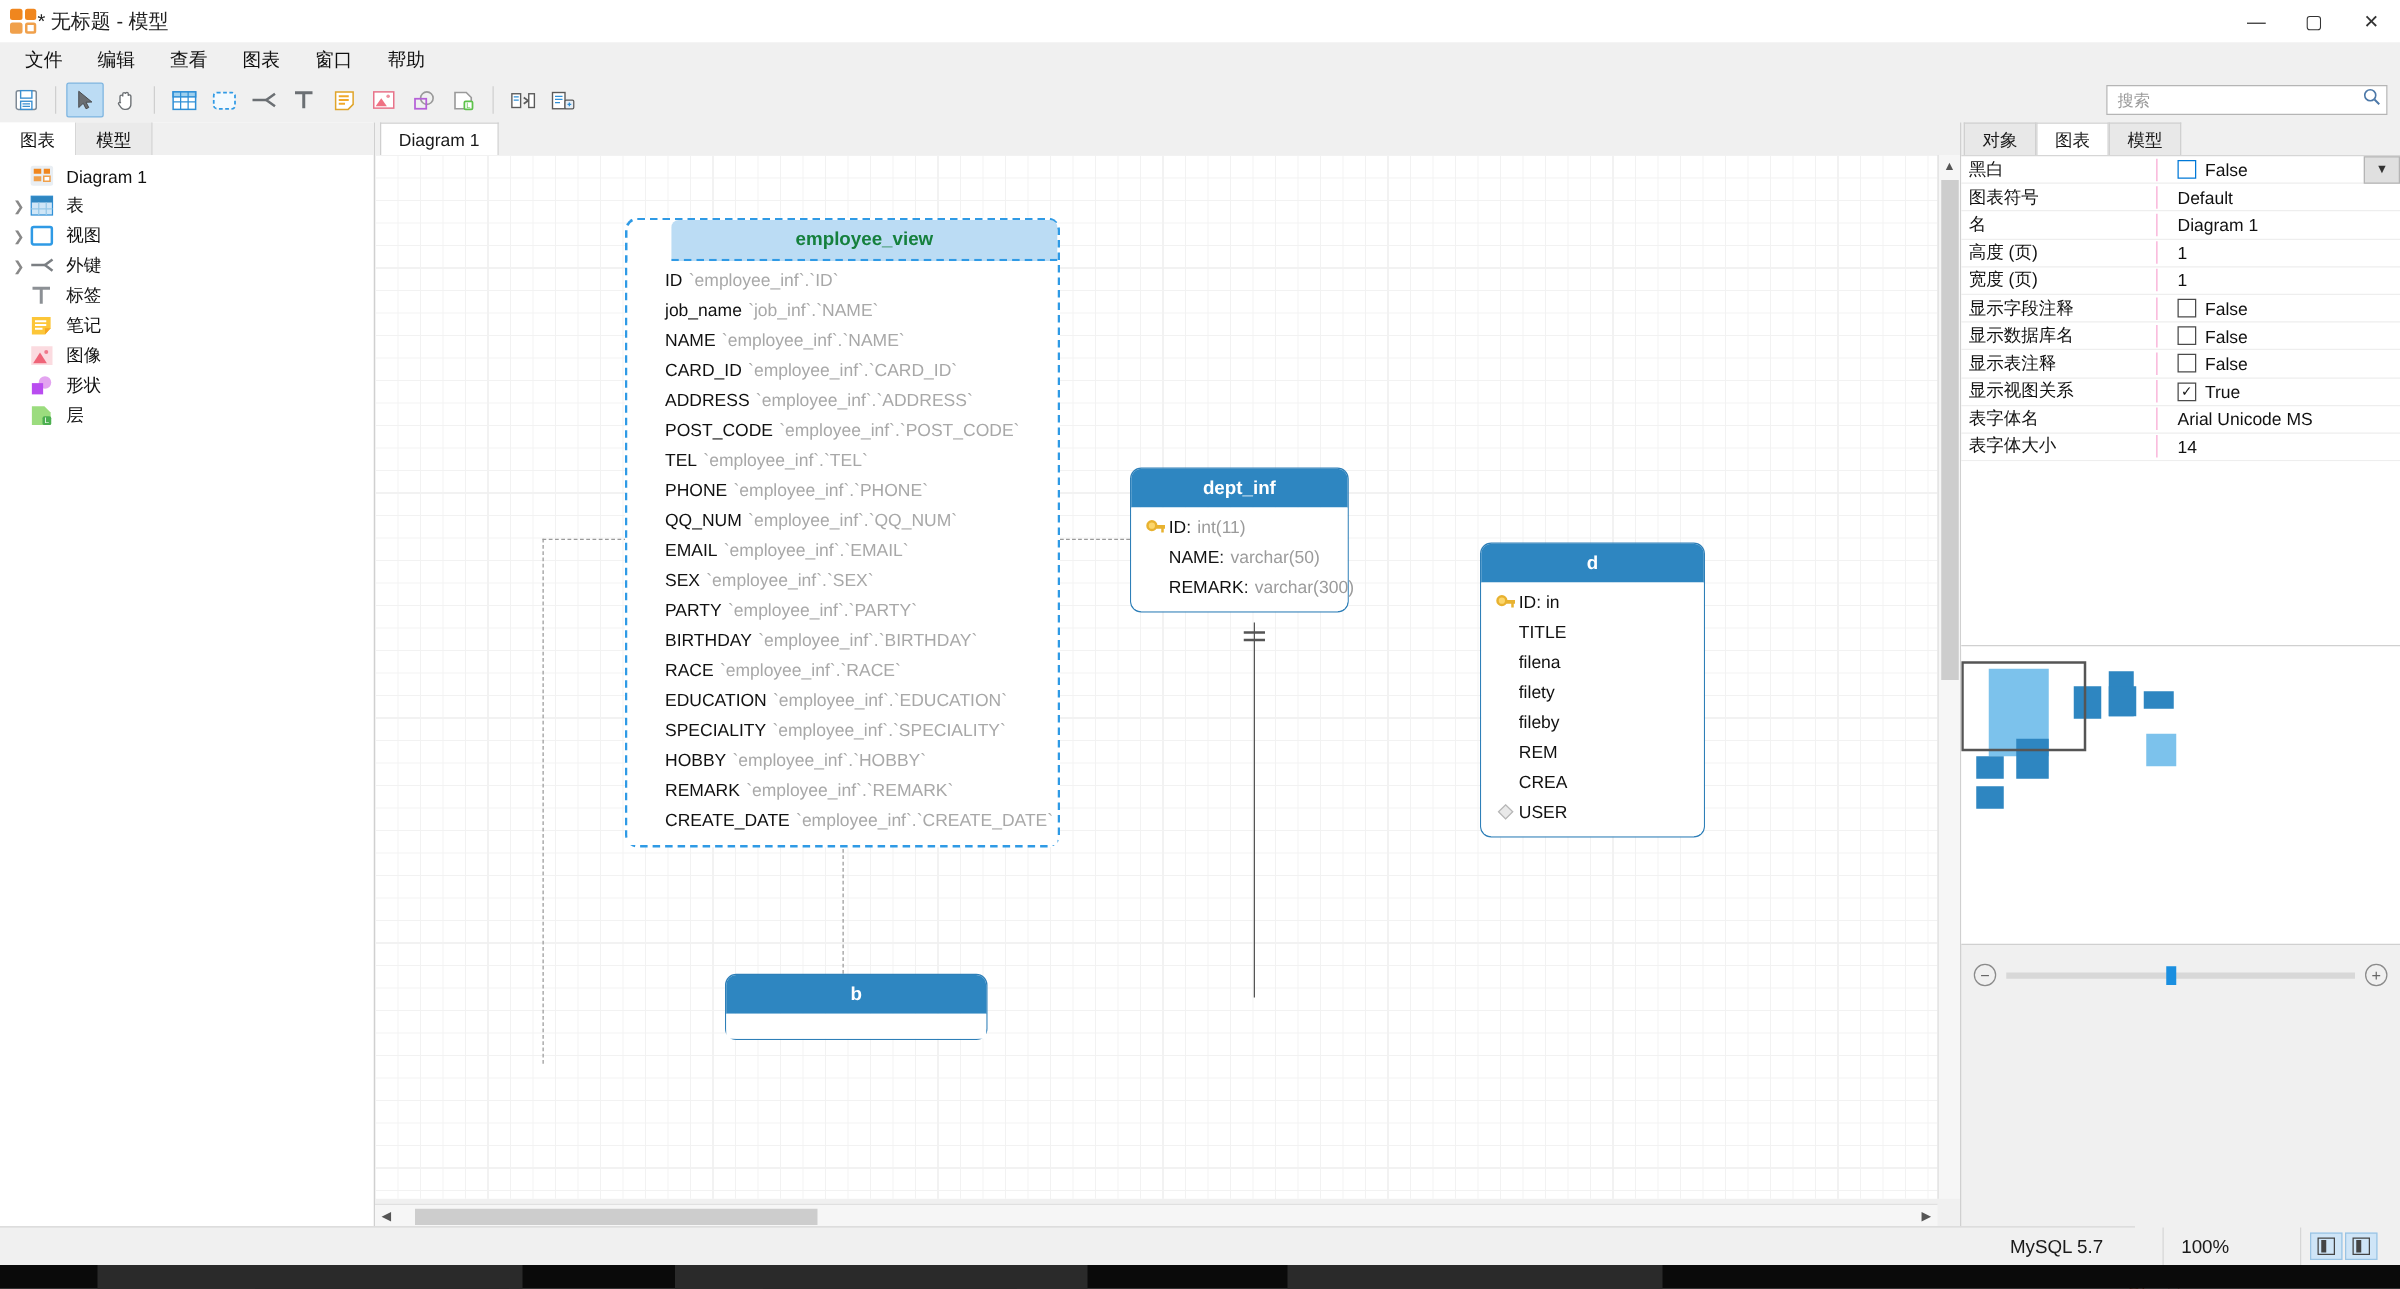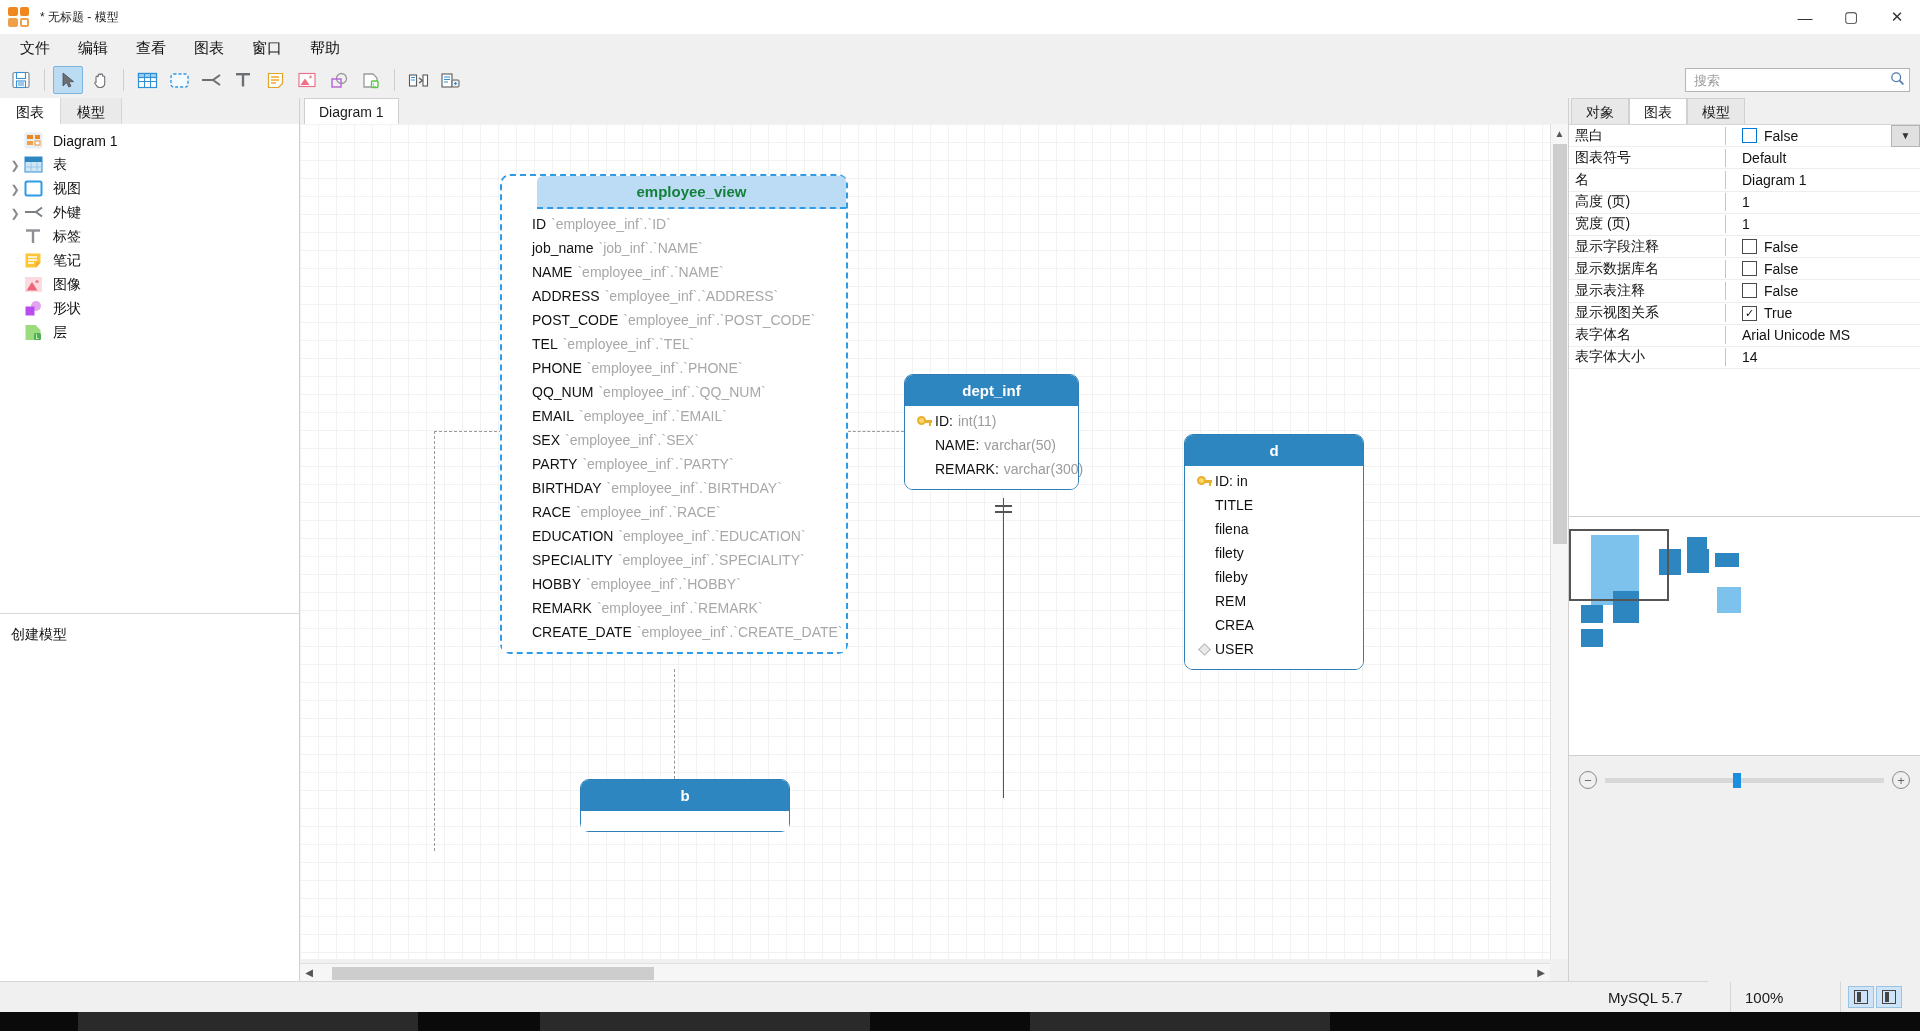--- a/index.html
+++ b/index.html
@@ -17,21 +17,21 @@
   #titlebar{
     position:absolute; left:0; top:0; width:1920px; height:34px;
     background:#ffffff; display:flex; align-items:center;
   }
   #app-icon{ width:22px; height:22px; margin-left:8px; position:relative; flex:none; }
   #app-icon .sq{ position:absolute; border-radius:2px; }
   #app-icon .s1{ left:0; top:1px; width:10px; height:9px; background:#f0861e; }
   #app-icon .s2{ left:0; top:12px; width:10px; height:9px; background:#f0a04b; }
   #app-icon .s3{ left:12px; top:1px; width:9px; height:9px; background:#f0861e; }
   #app-icon .s4{ left:12px; top:12px; width:9px; height:9px; border:2px solid #f0a04b; background:#fff; }
-  #title-text{ margin-left:10px; font-size:12px; color:#222; }
+  #title-text{ font-size:16px; color:#222; }
   #win-btns{ margin-left:auto; display:flex; height:34px; }
   .win-btn{ width:46px; height:34px; display:flex; align-items:center; justify-content:center;
             font-size:15px; color:#333; }
 
   
   #menubar{
     position:absolute; left:0; top:34px; width:1920px; height:28px;
     background:#f0f0f0; display:flex; align-items:center; padding-left:6px;
   }
   .menu-item{ padding:3px 14px; font-size:15px; color:#111; }
@@ -472,23 +472,20 @@
         <svg width="19" height="17" viewBox="0 0 19 17">
           <path d="M1.5 1 h10 l5 5 v10 h-15 Z" fill="#9bdc7e"></path>
           <rect x="10" y="9" width="7" height="7" rx="1.5" fill="#4caf50"></rect>
           <text x="11.6" y="14.7" font-size="6.5" fill="#fff" font-family="Liberation Sans">L</text>
         </svg>
       </div>
       <div class="tlabel">层</div>
     </div>
   </div>
 
-  <div id="sb-footer">
-    <div id="create-model">创建模型</div>
-  </div>
 </div>
 
 <div id="canvas-wrap">
   <div id="doc-tabs">
     <div class="doc-tab">Diagram 1</div>
   </div>
 
   <div id="canvas">
 
     <div class="dashed-rel" style="left:134px; top:307px; width:68px; height:0; border-width:1px 0 0 0;"></div>
@@ -512,20 +509,25 @@
           </div>
         <div class="field">
             <span class="fk-ic"></span>
             <span class="fname">job_name</span>
             <span class="ftype">`job_inf`.`NAME`</span>
           </div>
         <div class="field">
             <span class="fk-ic"></span>
             <span class="fname">NAME</span>
             <span class="ftype">`employee_inf`.`NAME`</span>
+          </div>
+        <div class="field">
+            <span class="fk-ic"></span>
+            <span class="fname">CARD_ID</span>
+            <span class="ftype">`employee_inf`.`CARD_ID`</span>
           </div>
         <div class="field">
             <span class="fk-ic"></span>
             <span class="fname">ADDRESS</span>
             <span class="ftype">`employee_inf`.`ADDRESS`</span>
           </div>
         <div class="field">
             <span class="fk-ic"></span>
             <span class="fname">POST_CODE</span>
             <span class="ftype">`employee_inf`.`POST_CODE`</span>

